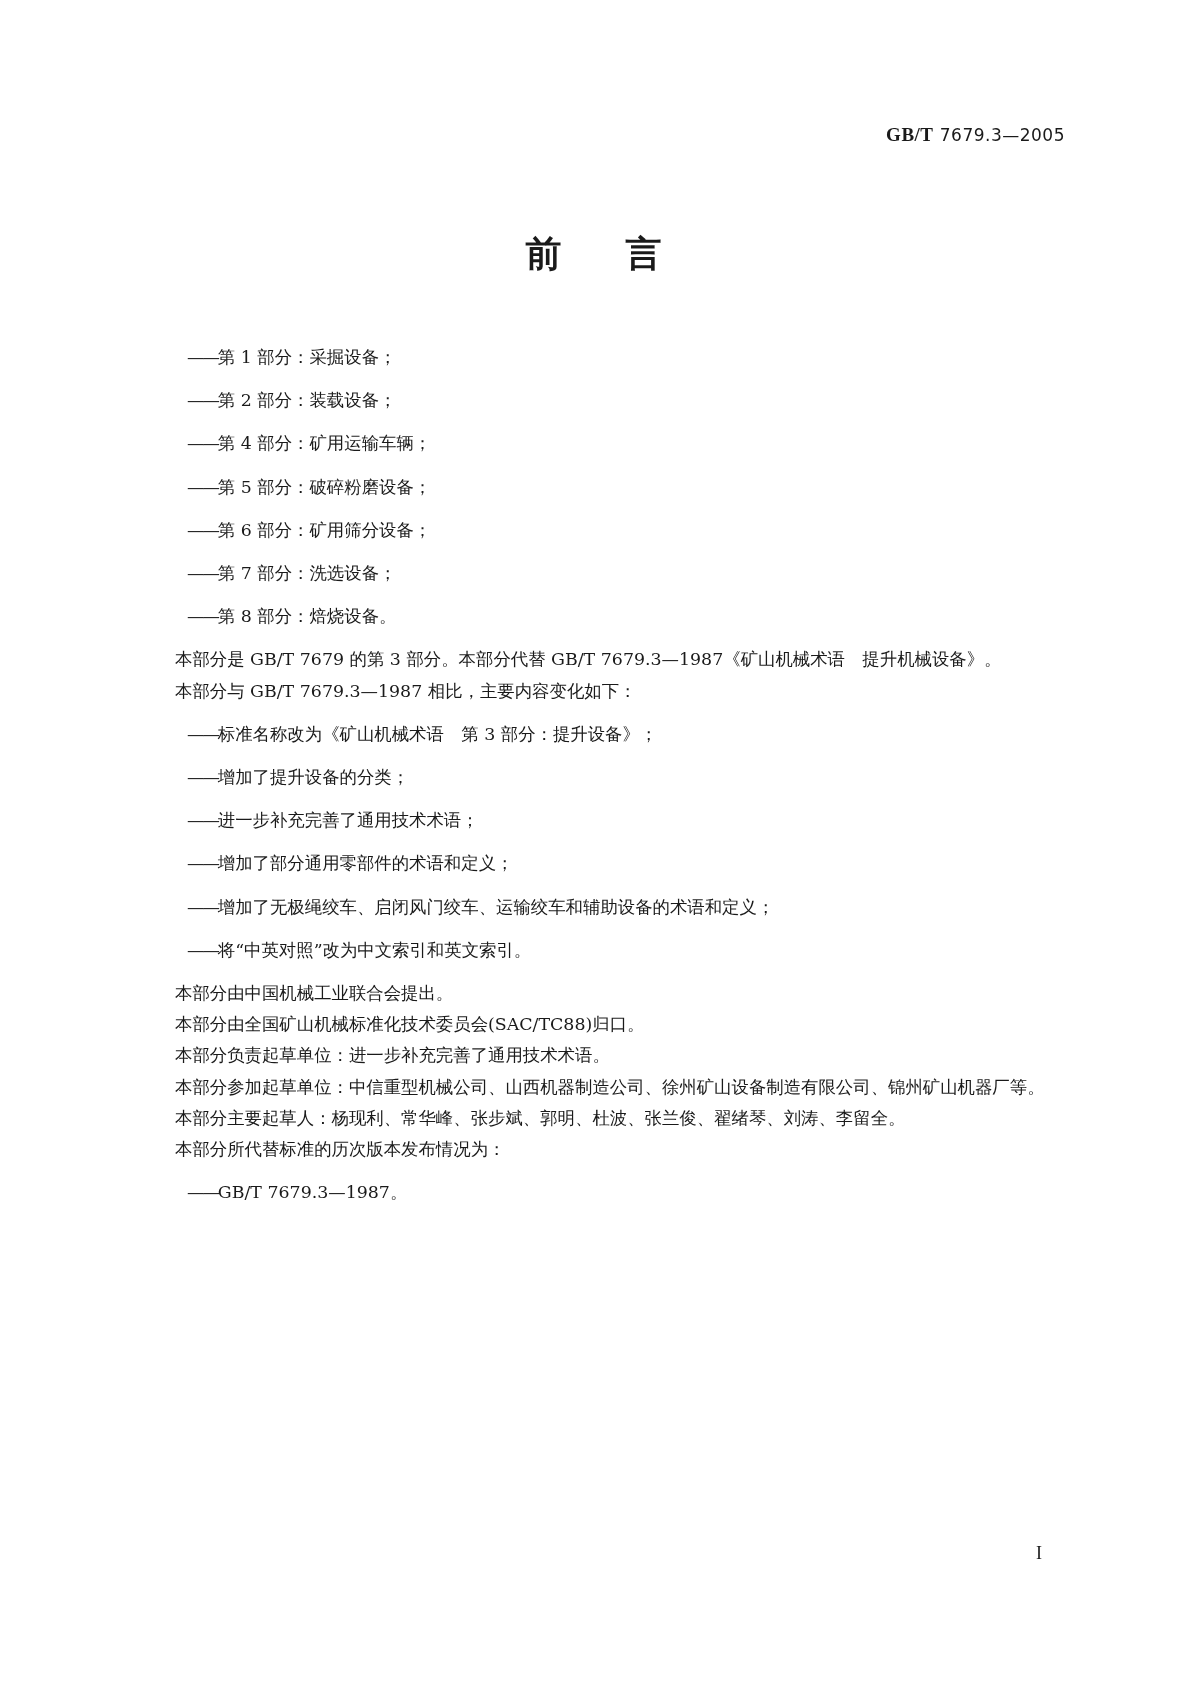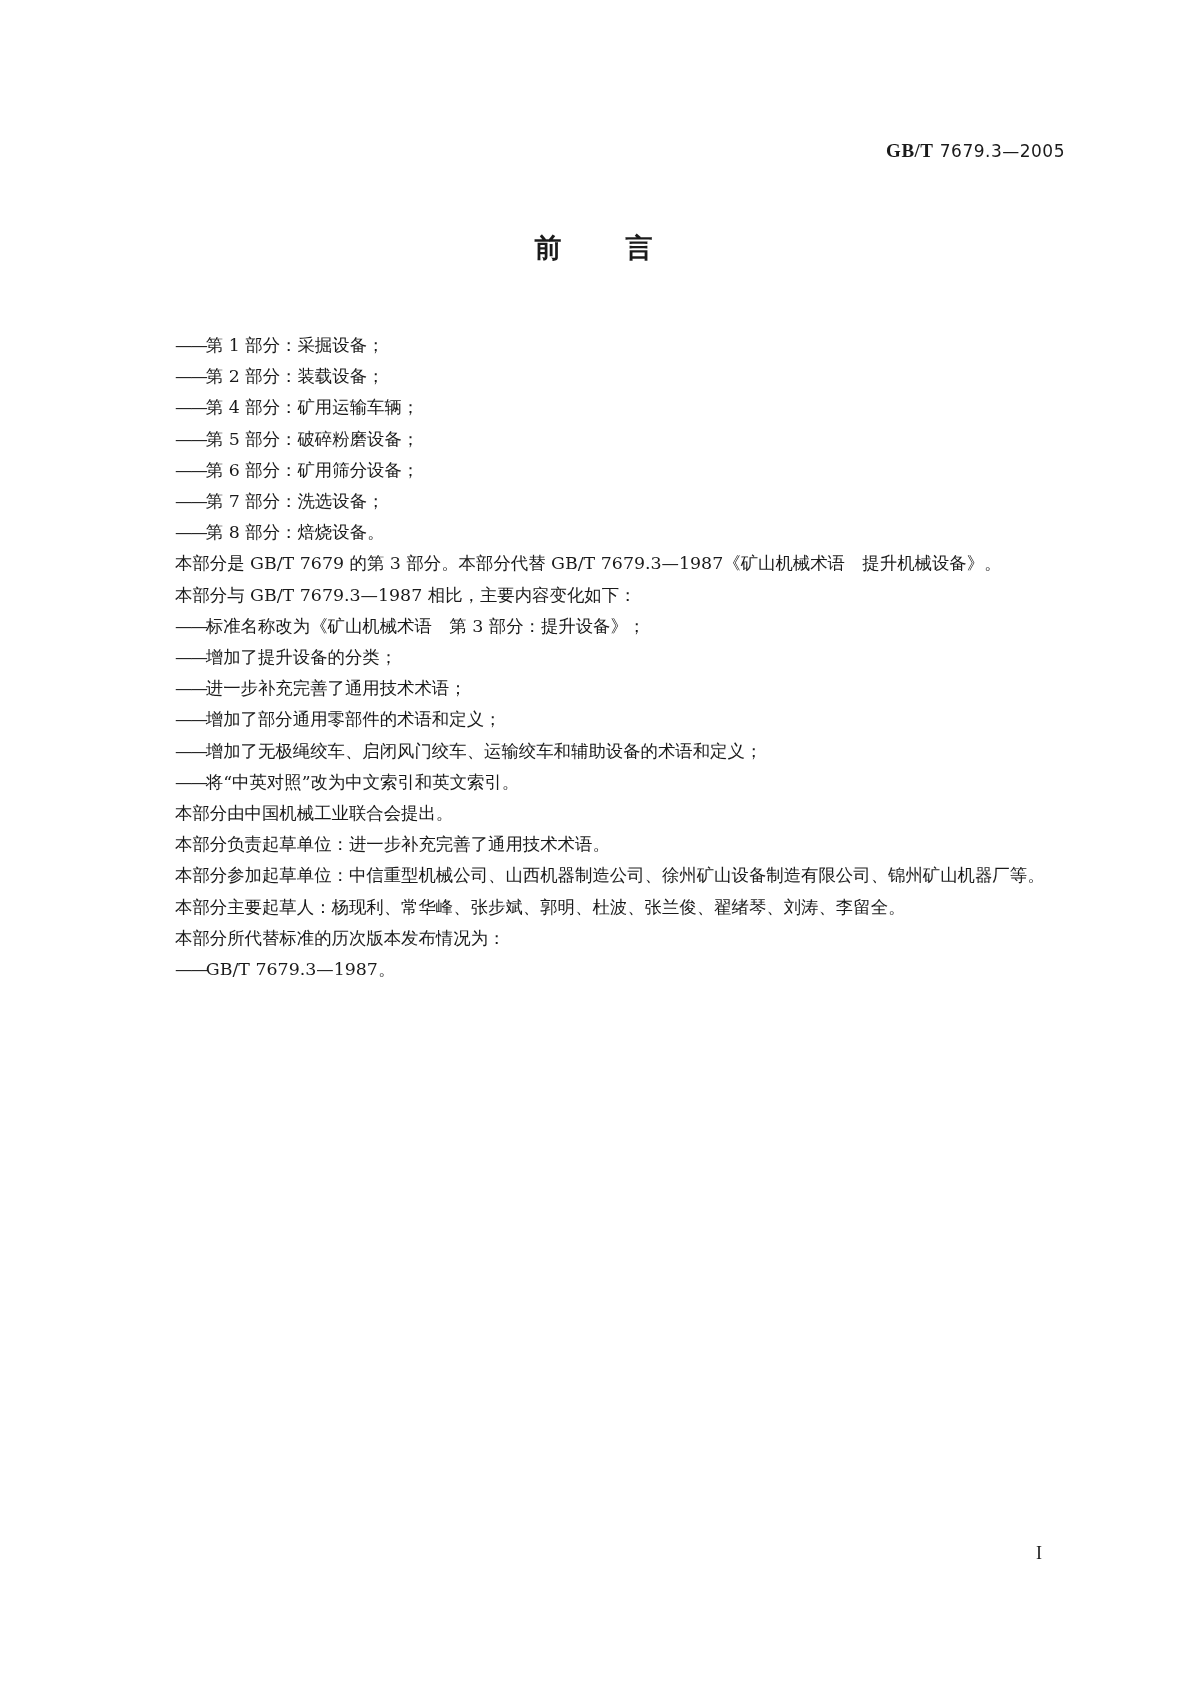--- a/index.html
+++ b/index.html
@@ -1,26 +1,26 @@
 <!DOCTYPE html>
 <html><head>
 <meta charset="utf-8">
 <style>
   html, body { margin: 0; padding: 0; background: #ffffff; }
   body { width: 1191px; height: 1684px; position: relative; overflow: hidden;
          font-family: "DejaVu Serif", "Liberation Serif", serif; color: #1a1a1a; }
-  .header-code { position: absolute; top: 140px; right: 126px; font-size: 18px; letter-spacing: 0.5px; }
+  .header-code { position: absolute; top: 124px; right: 126px; font-size: 18px; letter-spacing: 0.5px; }
   .header-code .bold { font-weight: bold; font-family: "Liberation Serif", serif; font-size: 19px; }
   .header-code .num { font-family: "DejaVu Sans", sans-serif; font-size: 17px; }
   .title { position: absolute; top: 230px; left: 0; width: 1191px; text-align: center;
-           font-family: "DejaVu Sans", sans-serif; font-weight: bold; font-size: 27px; letter-spacing: 64px;
+           font-family: "DejaVu Sans", sans-serif; font-weight: bold; font-size: 36px; letter-spacing: 64px;
            padding-left: 60px; box-sizing: border-box; }
   .body { position: absolute; top: 330px; left: 130px; width: 935px; font-size: 17.4px; line-height: 31.2px; }
   .p { text-indent: 45px; margin: 0; }
-  .item { margin: 0; padding-left: 45px; }
+  .item { margin: 12px; padding-left: 45px; }
   .item .dash { letter-spacing: -2px; }
   .page-num { position: absolute; top: 1543px; left: 1036px; font-size: 18px; font-family: "Liberation Serif", serif; }
 </style>
 </head>
 <body>
 
 <div class="header-code">
   <span class="bold">GB/T</span>
   <span class="num">7679.3—2005</span>
 </div>
@@ -45,20 +45,21 @@
   <div>
     <p class="item"><span class="dash">——</span><span>标准名称改为《矿山机械术语　第 3 部分：提升设备》；</span></p>
     <p class="item"><span class="dash">——</span><span>增加了提升设备的分类；</span></p>
     <p class="item"><span class="dash">——</span><span>进一步补充完善了通用技术术语；</span></p>
     <p class="item"><span class="dash">——</span><span>增加了部分通用零部件的术语和定义；</span></p>
     <p class="item"><span class="dash">——</span><span>增加了无极绳绞车、启闭风门绞车、运输绞车和辅助设备的术语和定义；</span></p>
     <p class="item"><span class="dash">——</span><span>将“中英对照”改为中文索引和英文索引。</span></p>
   </div>
 
   <p class="p">本部分由中国机械工业联合会提出。</p>
+  <p class="p">本部分由全国矿山机械标准化技术委员会(SAC/TC88)归口。</p>
   <p class="p">本部分负责起草单位：进一步补充完善了通用技术术语。</p>
   <p class="p">本部分参加起草单位：中信重型机械公司、山西机器制造公司、徐州矿山设备制造有限公司、锦州矿山机器厂等。</p>
   <p class="p">本部分主要起草人：杨现利、常华峰、张步斌、郭明、杜波、张兰俊、翟绪琴、刘涛、李留全。</p>
   <p class="p">本部分所代替标准的历次版本发布情况为：</p>
 
   <div>
     <p class="item"><span class="dash">——</span><span>GB/T 7679.3—1987。</span></p>
   </div>
 </div>
 

